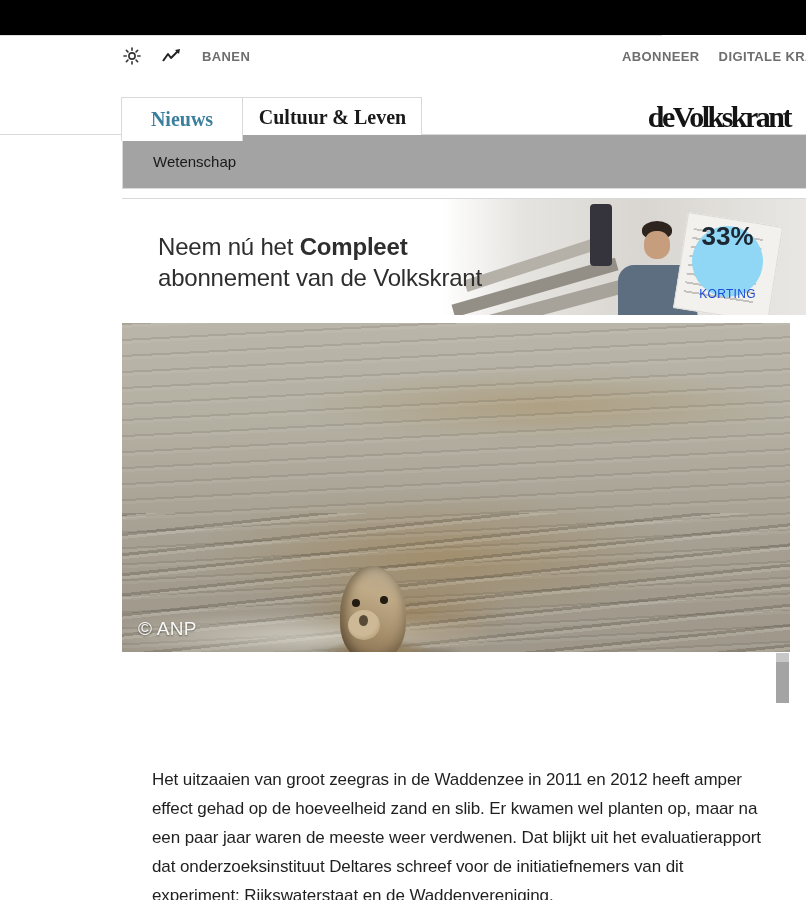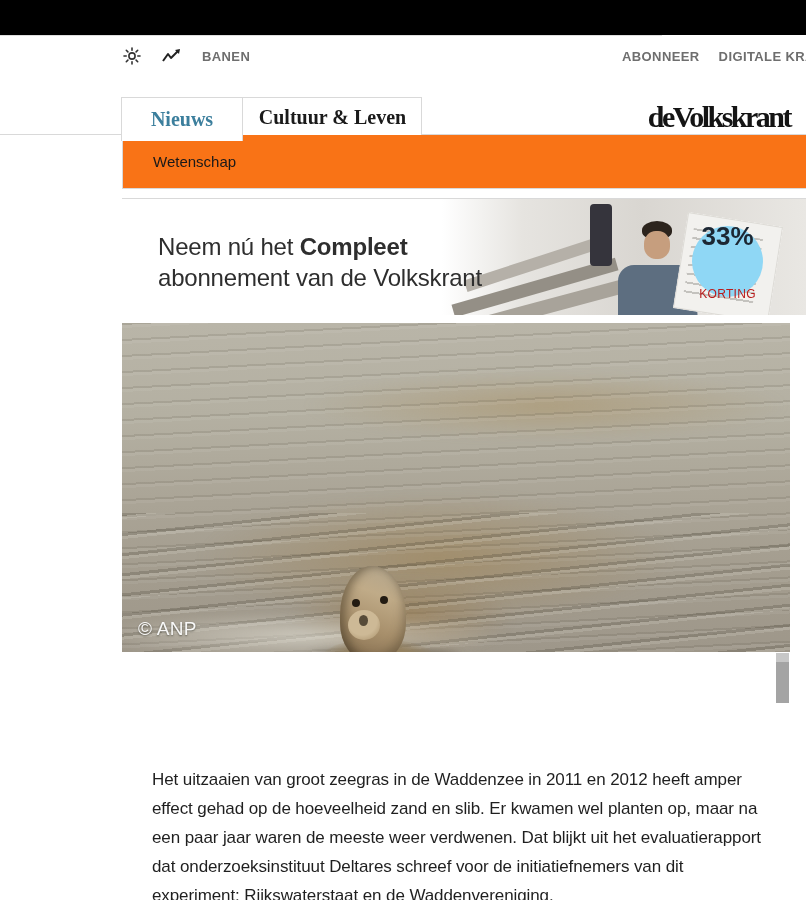--- a/index.html
+++ b/index.html
@@ -25,21 +25,21 @@
   .tab { position:absolute; top:0; height:38px; display:flex; align-items:center; justify-content:center;
     font-family:"Liberation Serif","DejaVu Serif",serif; font-weight:bold; font-size:20px; cursor:pointer; }
   .tab-active { left:-1px; width:122px; height:44px; background:#fff;
     border-left:1px solid #d9d9d9; border-right:1px solid #d9d9d9; border-top:1px solid #d9d9d9;
     margin-top:-1px; color:#3c7f9d; z-index:3; }
   .tab-plain { left:121px; width:179px; color:#1a1a1a; }
   .logo { position:absolute; right:16px; top:82px; font-family:Liberation Serif, serif;
     font-weight:bold; font-size:30px; letter-spacing:-2.5px; color:#141414; cursor:pointer; line-height:1;margin-top:20px; }
 
   
-  .subnav { position:absolute; left:122px; top:135px; width:684px; height:54px; background:#f97316;
+  .subnav { position:absolute; left:122px; top:135px; width:684px; height:54px; background:#a3a3a3;
     border-left:1px solid #d9d9d9; border-bottom:1px solid #d9d9d9; z-index:1; display:flex; align-items:center; }
   .subnav-item { margin-left:30px; font-size:15px; color:#191919; cursor:pointer; }
 
   
   .banner { position:absolute; left:122px; top:198px; width:684px; height:117px;
     border-top:1px solid #d9d9d9; background:#fff; overflow:hidden; cursor:pointer; }
   .banner-photo { position:absolute; left:320px; top:0; width:364px; height:117px;
     background:linear-gradient(90deg, rgba(234,232,229,0) 0%, #e6e4e0 22%, #d9d6d1 55%, #e9e7e3 100%); }
   .stair { position:absolute; background:#aaa59d; }
   .stair.s1 { left:20px; top:58px; width:150px; height:12px; transform:rotate(-18deg); background:#b5b0a8; }
@@ -51,21 +51,21 @@
   .man-shirt { position:absolute; left:176px; top:66px; width:80px; height:51px; border-radius:16px 16px 0 0; background:#5d6e80; }
   .paper1 { position:absolute; left:238px; top:20px; width:96px; height:97px; background:#f2f1ee; transform:rotate(9deg);
     box-shadow:inset 0 0 0 1px #dddbd6; }
   .paper2 { position:absolute; left:252px; top:30px; width:80px; height:87px; background:#e6e4e0; transform:rotate(-5deg); }
   .paper-lines { position:absolute; left:246px; top:34px; width:70px; height:70px; transform:rotate(9deg);
     background:repeating-linear-gradient(180deg, rgba(150,148,142,.5) 0 2px, transparent 2px 9px); }
   .banner-text { position:absolute; left:36px; top:32px; font-size:24px; line-height:31px; color:#2e2e2e; letter-spacing:-.2px; }
   .badge { position:absolute; left:570px; top:27px; width:71px; height:71px; border-radius:50%;
     display:flex; flex-direction:column; align-items:center; justify-content:center; }
   .badge-pct { font-size:26px; font-weight:bold; color:#1c2733; line-height:26px; }
-  .badge-lbl { font-size:12px; color:#b91c1c; letter-spacing:.3px; margin-top:2px; }
+  .badge-lbl { font-size:12px; color:#1d4ed8; letter-spacing:.3px; margin-top:2px; }
 
   
   .photo { position:absolute; left:122px; top:323px; width:668px; height:329px; overflow:hidden;
     background:linear-gradient(180deg, #b9b5a8 0%, #b4b0a2 28%, #aaa496 55%, #a39c8e 78%, #9e978a 100%); }
   .water-streak-top { position:absolute; left:180px; top:48px; width:488px; height:70px; border-radius:50%;
     background:radial-gradient(ellipse at center, rgba(168,142,95,.5), rgba(168,142,95,0) 70%); filter:blur(4px); }
   .water-streak-mid { position:absolute; left:80px; top:170px; width:470px; height:130px; border-radius:50%;
     background:radial-gradient(ellipse at center, rgba(158,128,78,.55), rgba(158,128,78,0) 72%); filter:blur(5px); }
   .ripples-a { position:absolute; left:0; top:0; width:668px; height:329px;
     background:repeating-linear-gradient(177deg, rgba(78,72,58,.14) 0 2px, rgba(255,255,255,.06) 2px 5px, transparent 5px 16px); }

